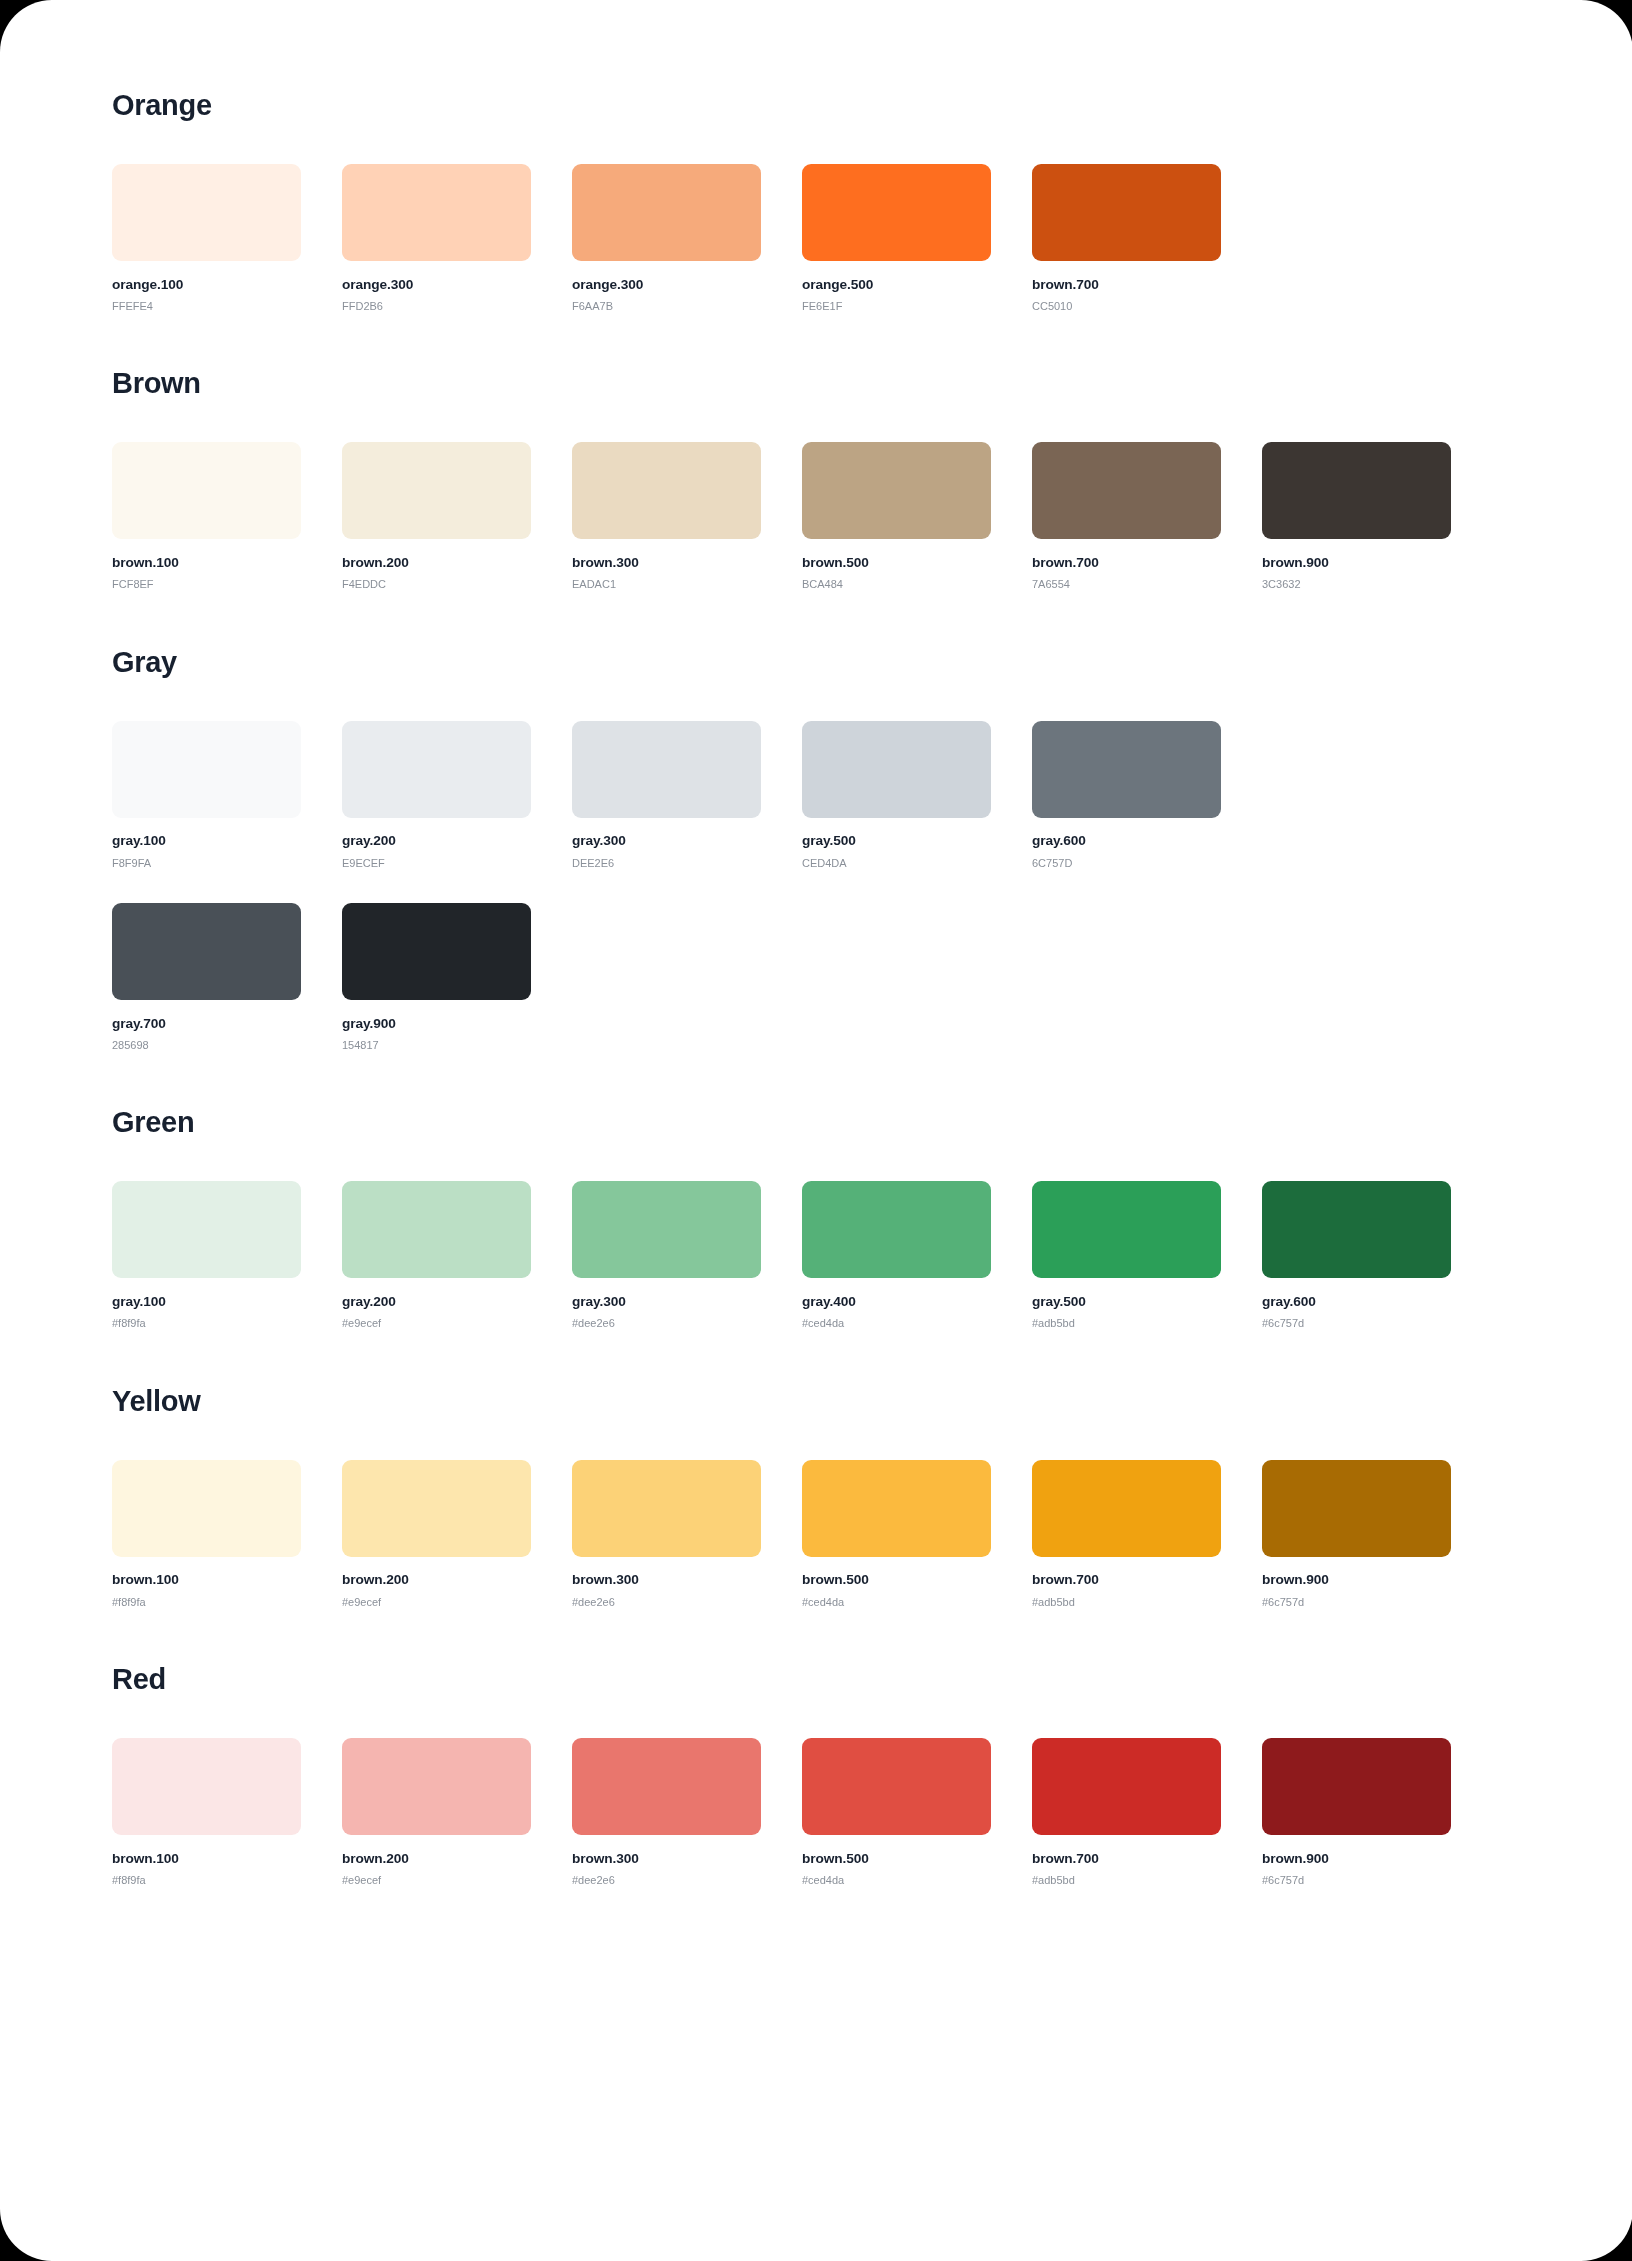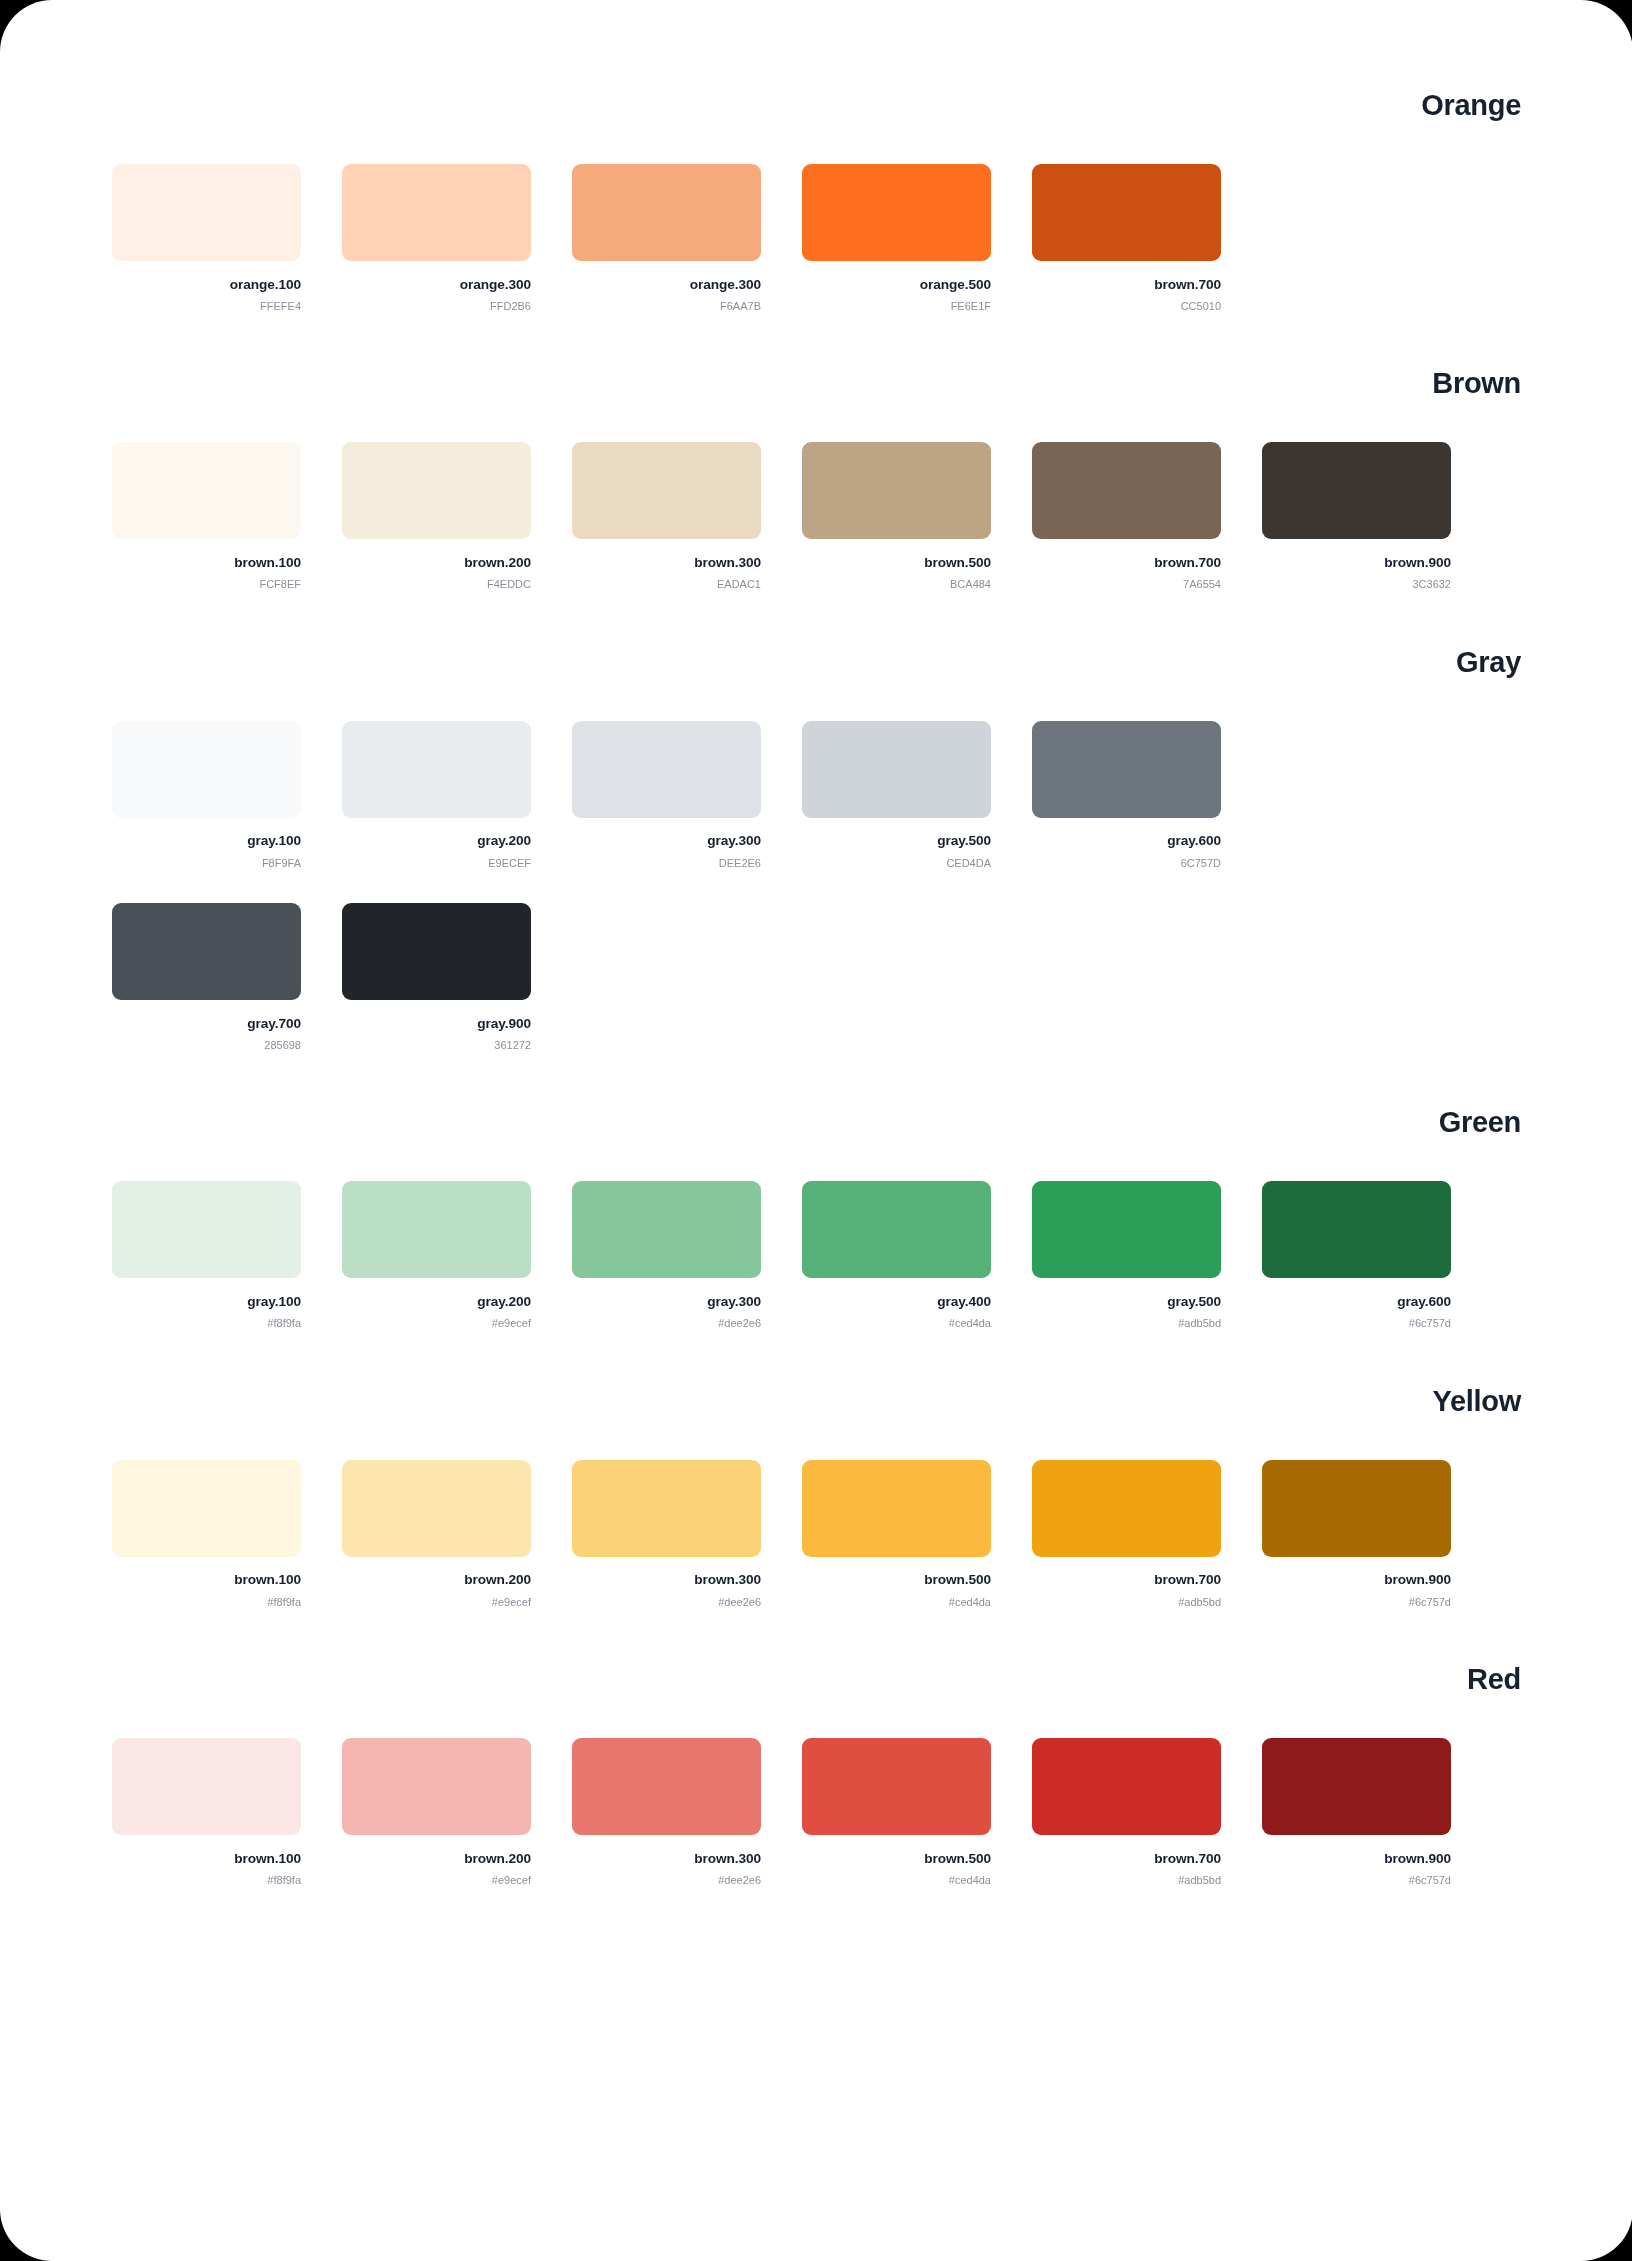--- a/index.html
+++ b/index.html
@@ -16,21 +16,20 @@
   .page-card {
     position: absolute;
     top: 0;
     left: 0;
     width: 1633px;
     height: 2261px;
     background: #FFFFFF;
     border-radius: 52px;
     box-sizing: border-box;
     overflow: hidden;
-    text-align: right;
   }
   .content {
     padding: 91px 112px 0 112px;
   }
   .section {
     margin-bottom: 0;
   }
   .section-title {
     font-size: 29px;
     font-weight: 700;
@@ -179,21 +178,21 @@
         </div>
         <div class="swatch-row">
           <div class="swatch-cell">
             <div class="swatch-chip" style="background: rgb(73, 80, 87);"></div>
             <div class="swatch-name">gray.700</div>
             <div class="swatch-hex">285698</div>
           </div>
           <div class="swatch-cell">
             <div class="swatch-chip" style="background: rgb(33, 37, 41);"></div>
             <div class="swatch-name">gray.900</div>
-            <div class="swatch-hex">361272</div>
+            <div class="swatch-hex">154817</div>
           </div>
         </div>
       </div>
       <div class="section-gap"></div>
       <div class="section">
         <h2 class="section-title">Green</h2>
         <div class="swatch-row">
           <div class="swatch-cell">
             <div class="swatch-chip" style="background: rgb(226, 240, 230);"></div>
             <div class="swatch-name">gray.100</div>

